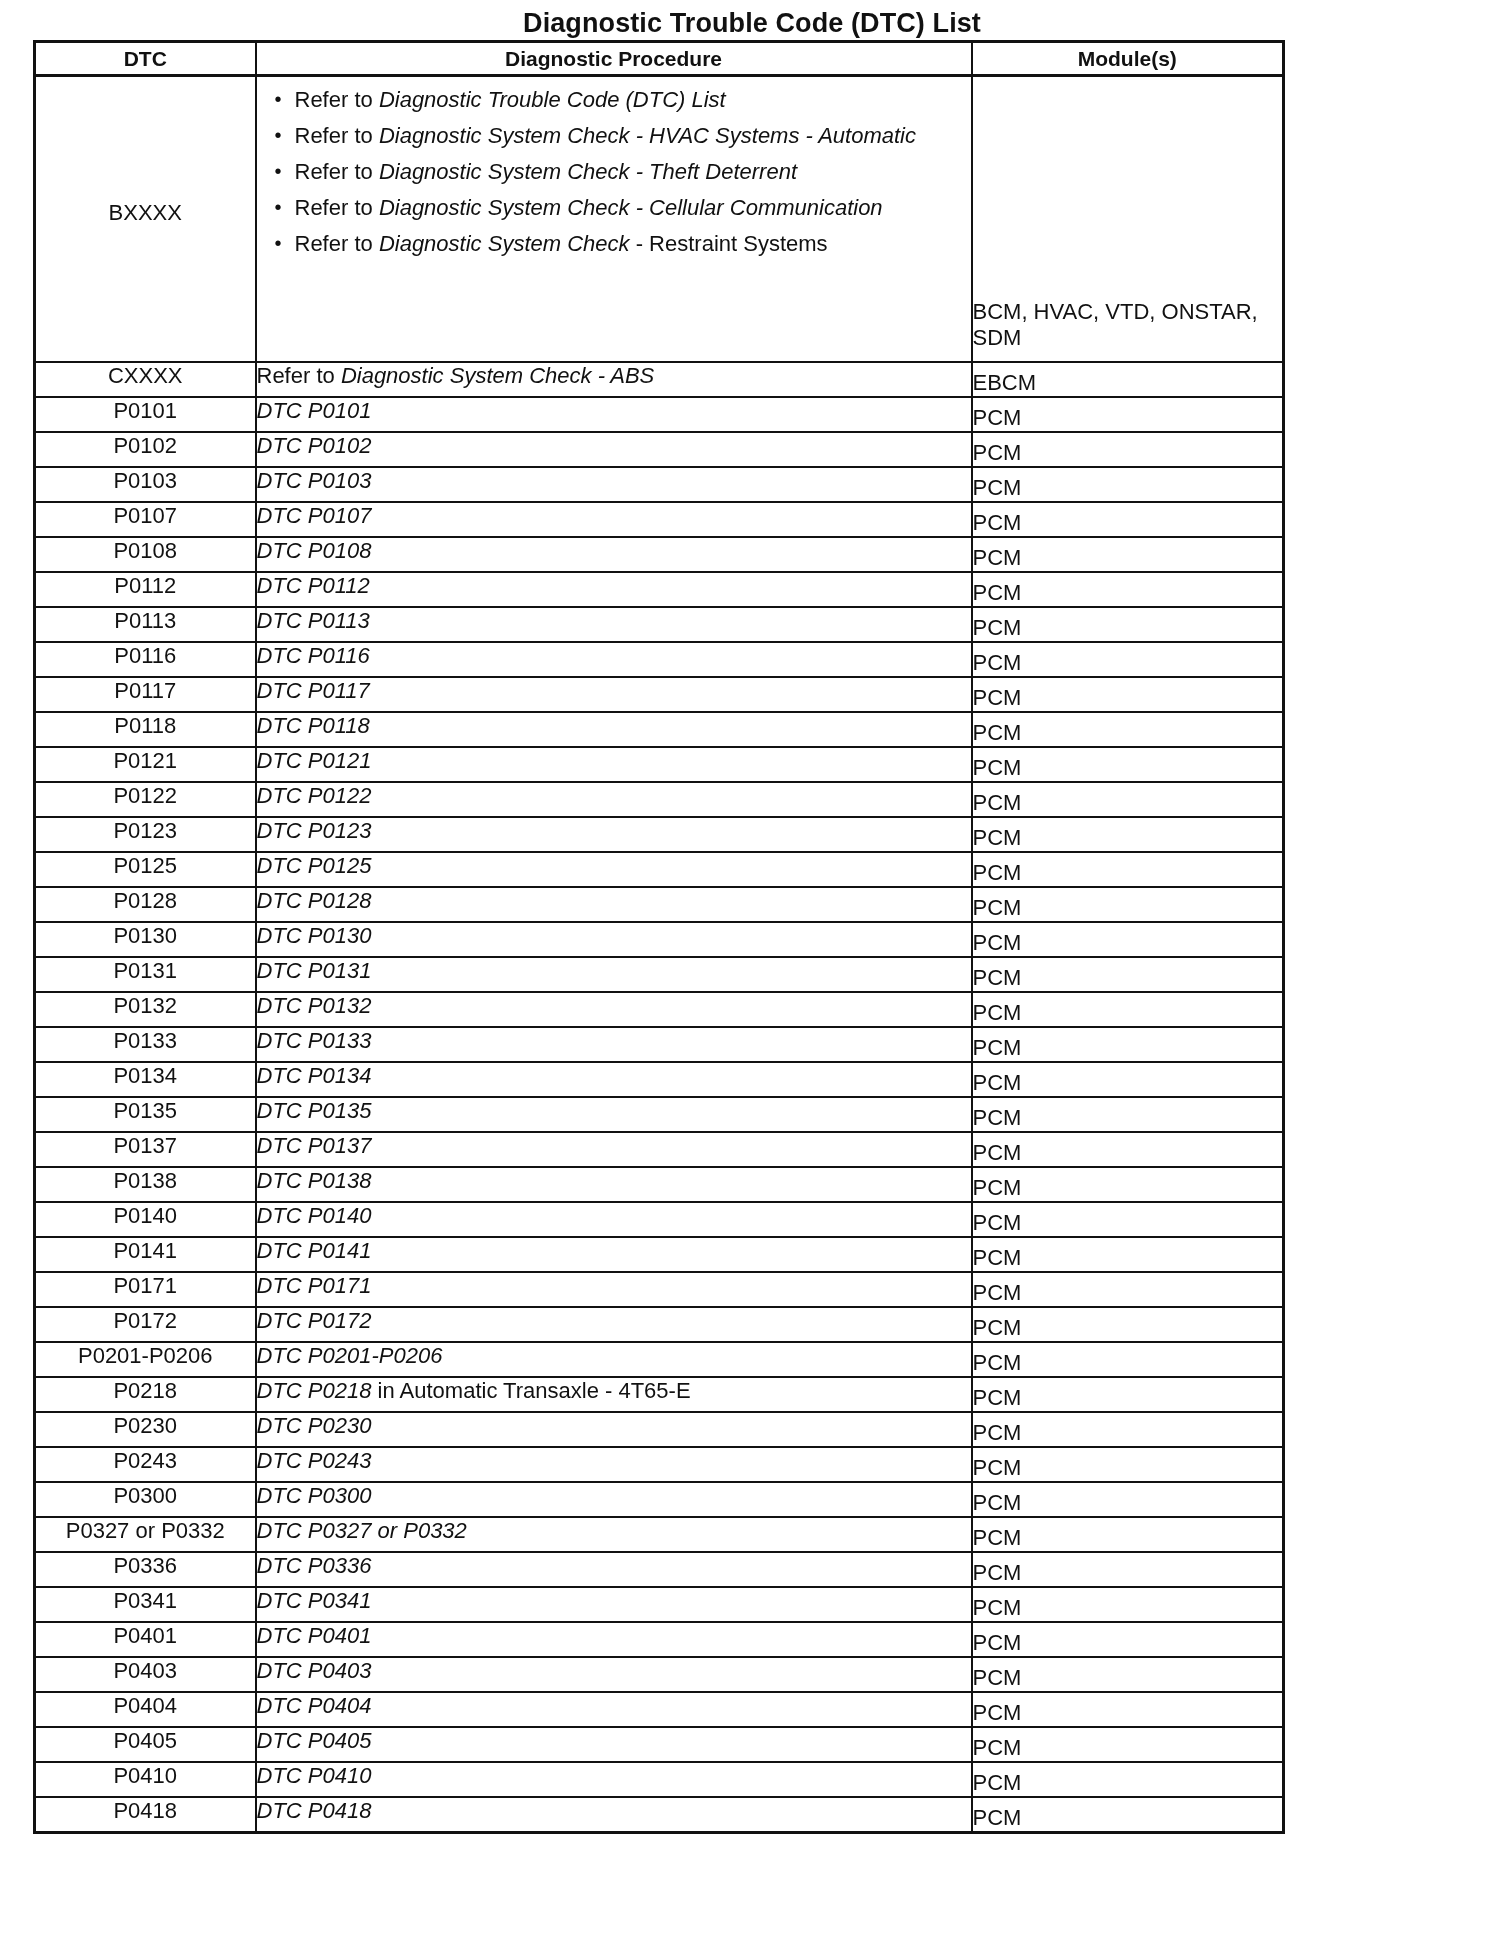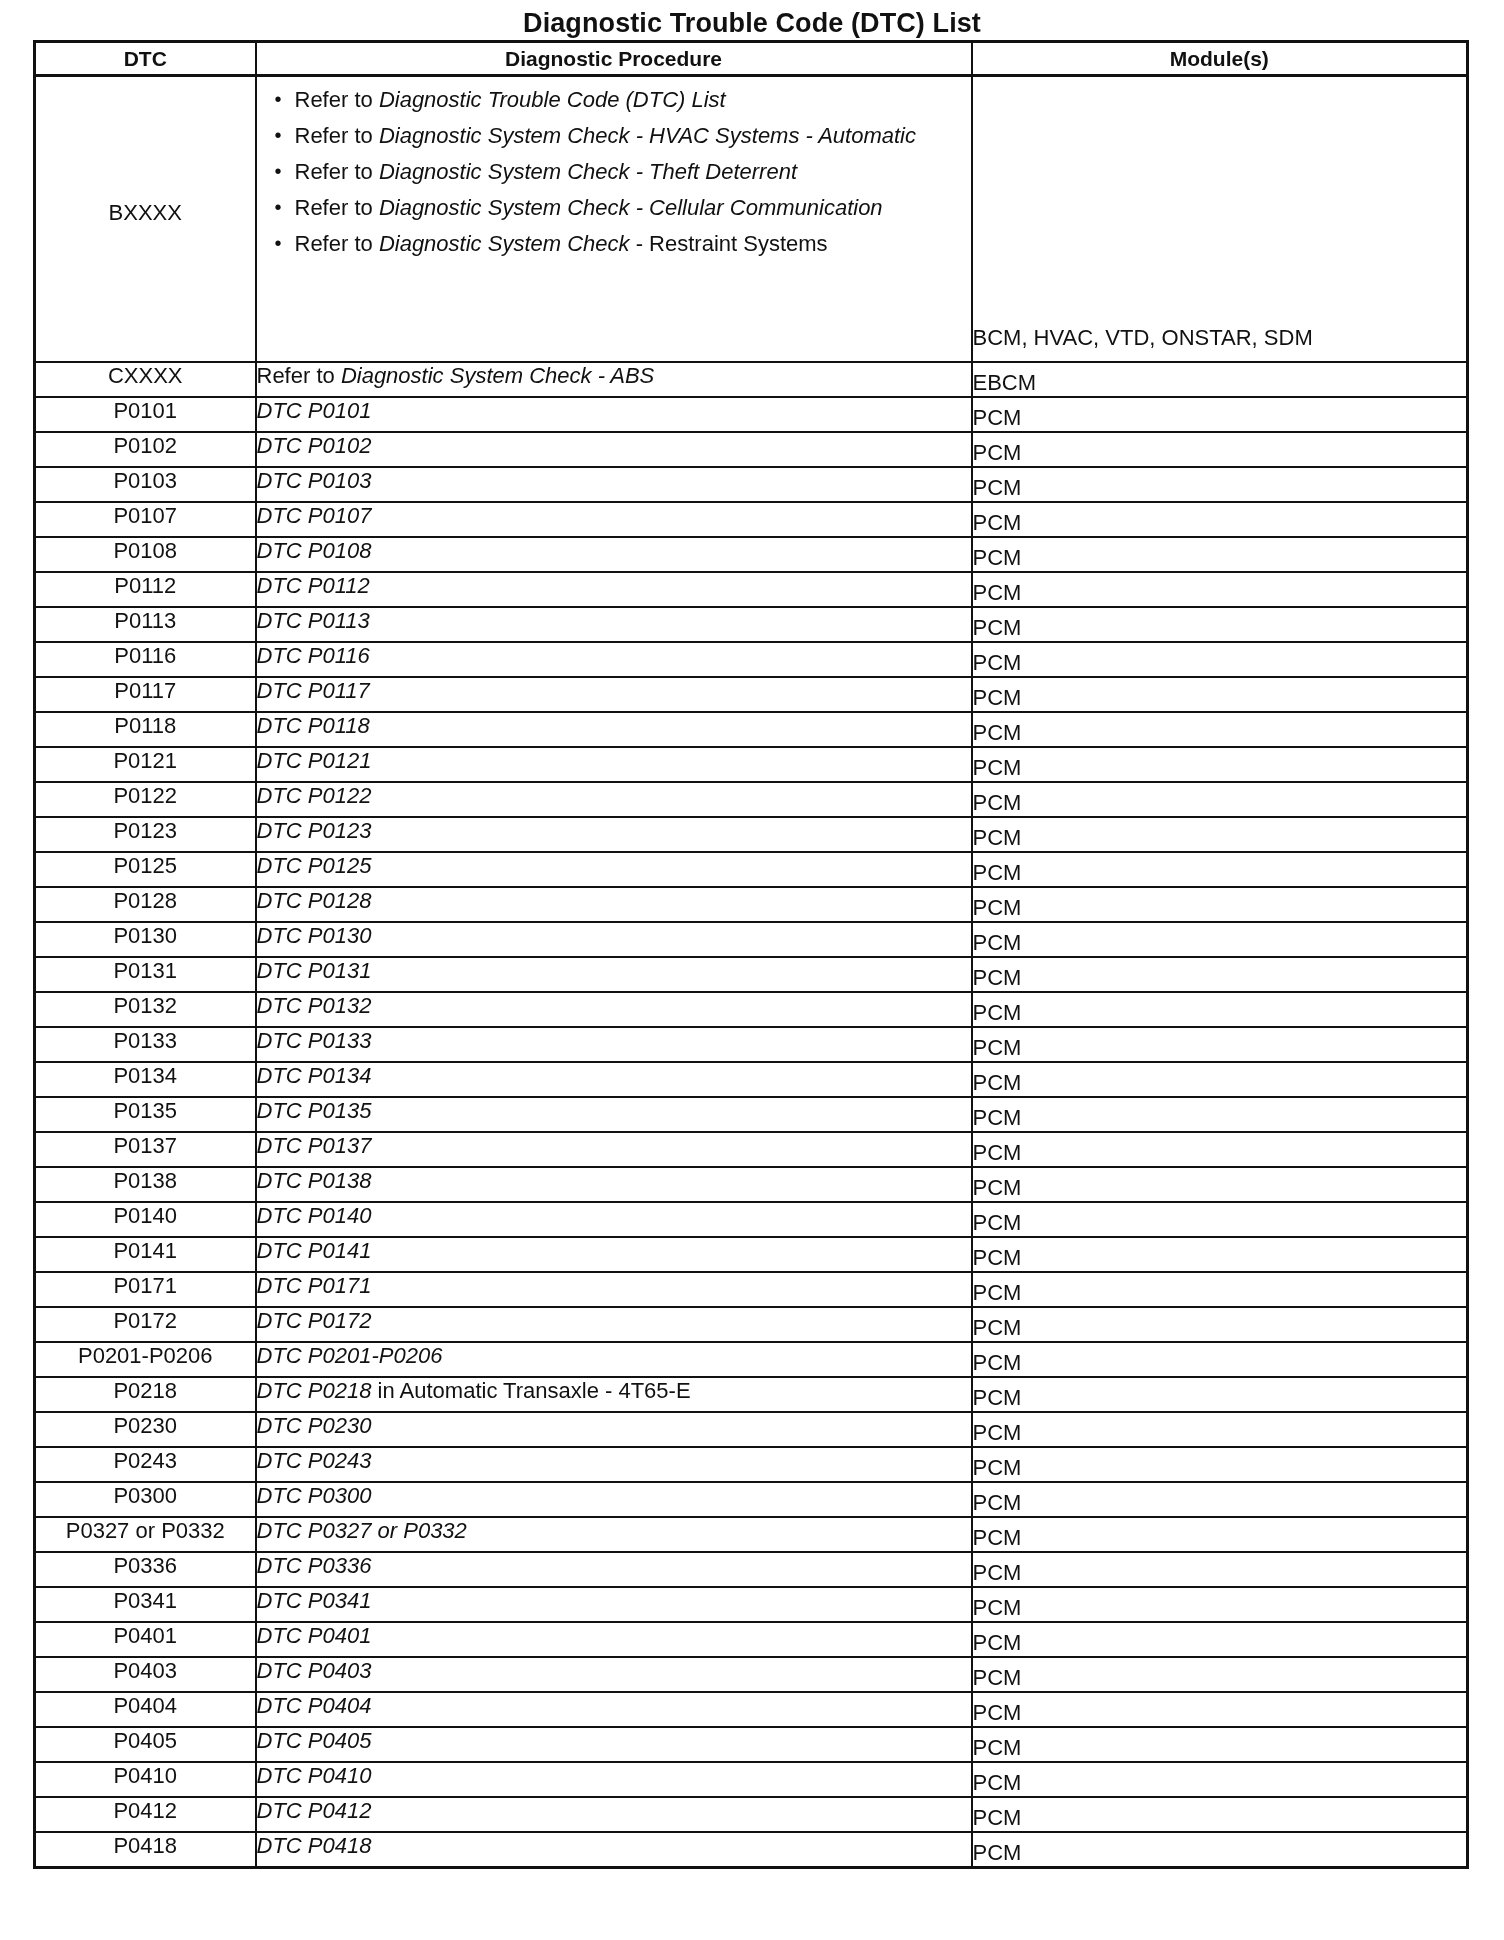--- a/index.html
+++ b/index.html
@@ -5,21 +5,21 @@
   html, body { margin: 0; padding: 0; background: #ffffff; }
   body {
     width: 1504px; height: 1940px; position: relative; overflow: hidden;
     font-family: "Liberation Sans", sans-serif; color: #111;
   }
   .title {
     position: absolute; top: 6px; left: 0; width: 1504px; text-align: center;
     font-weight: bold; font-size: 27px; line-height: 34px; letter-spacing: 0.1px;
   }
   table.dtc {
-    position: absolute; left: 33px; top: 40px; width: 1436px;
+    position: absolute; left: 33px; top: 40px; width: 1252px;
     border-collapse: collapse; table-layout: fixed;
     border: 3px solid #111;
   }
   table.dtc col.c1 { width: 221px; }
   table.dtc col.c2 { width: 716px; }
   table.dtc col.c3 { width: auto; }
   table.dtc th, table.dtc td {
     border: 2.5px solid #111; padding: 0; font-size: 22px; line-height: 26px;
   }
   table.dtc th {
@@ -272,23 +272,18 @@
         <td class="dtc-code">P0405</td>
         <td class="proc"><span></span><span class="it">DTC P0405</span><span></span></td>
         <td class="mod">PCM</td>
       </tr>
       <tr class="row">
         <td class="dtc-code">P0410</td>
         <td class="proc"><span></span><span class="it">DTC P0410</span><span></span></td>
         <td class="mod">PCM</td>
       </tr>
       <tr class="row">
-        <td class="dtc-code">P0412</td>
-        <td class="proc"><span></span><span class="it">DTC P0412</span><span></span></td>
-        <td class="mod">PCM</td>
-      </tr>
-      <tr class="row">
         <td class="dtc-code">P0418</td>
         <td class="proc"><span></span><span class="it">DTC P0418</span><span></span></td>
         <td class="mod">PCM</td>
       </tr>
     </tbody>
 </table>
 
 </body></html>

